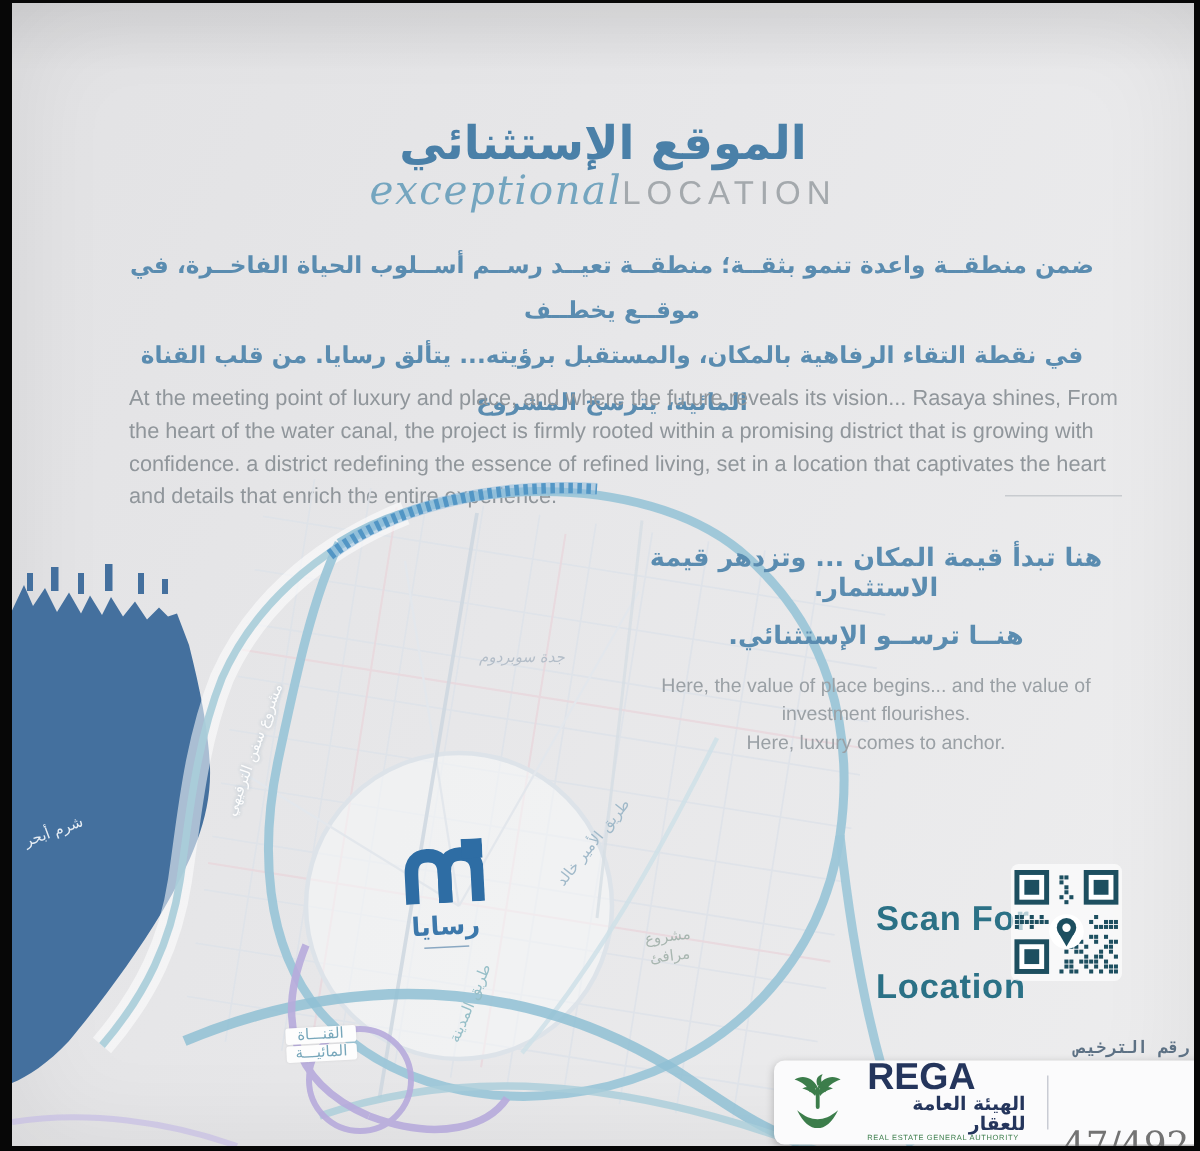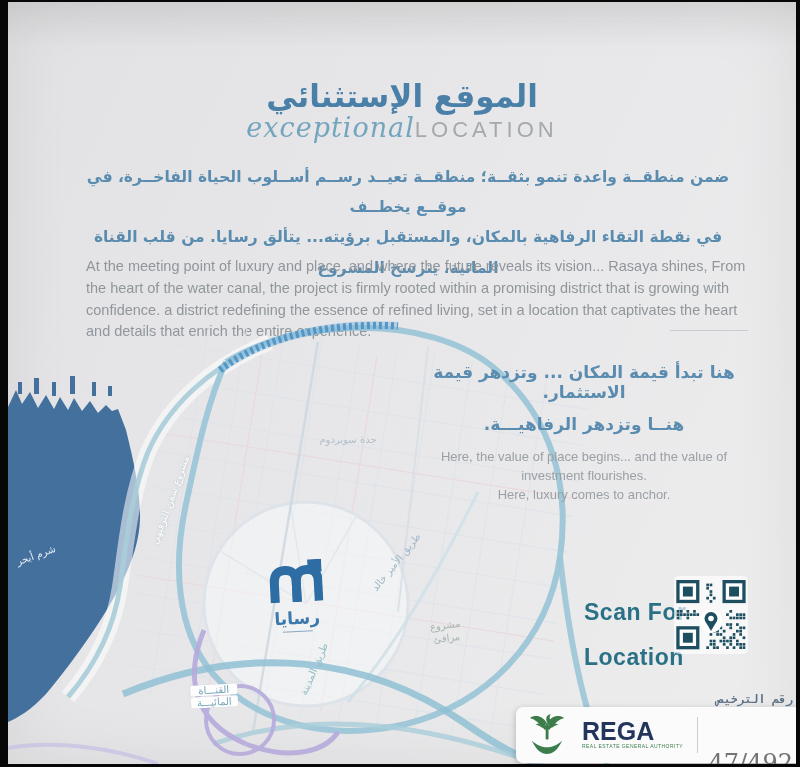--- a/index.html
+++ b/index.html
@@ -28,21 +28,21 @@
               line-height:1.95; }
   .intro-en { position:absolute; top:254px; left:78px; width:668px; color:#90969b;
               font-family:"Liberation Sans", sans-serif;
               font-size:14.5px; line-height:1.5; text-align:left; }
 
   
   .map { position:absolute; left:0; top:310px; width:640px; height:454px; }
   .map svg.basemap { position:absolute; inset:0; }
   .map-label { position:absolute; font-size:10px; white-space:nowrap; direction:rtl;
                transform:translate(-50%,-50%); }
-  .lbl-superdome { left:340px; top:127px; color:#b3bdc8; letter-spacing:.5px; }
+  .lbl-superdome { left:340px; top:127px; color:#b3bdc8; letter-spacing:.5px;font-style:italic; }
   .lbl-seven     { left:162px; top:188px; color:#ffffff; opacity:.95;
                    transform:translate(-50%,-50%) rotate(-70deg);
                    text-shadow:0 0 3px rgba(120,150,170,.6); }
   .lbl-sharm     { left:28px;  top:243px; color:#eef3f8; opacity:.95;
                    transform:translate(-50%,-50%) rotate(-20deg); }
   .lbl-khaled    { left:388px; top:250px; color:#a0b9c9;
                    transform:translate(-50%,-50%) rotate(-51deg); }
   .lbl-marafy    { left:438px; top:320px; color:#a8b6b0; text-align:center; line-height:1.25;
                    transform:translate(-50%,-50%) rotate(-7deg); }
   .lbl-madinah   { left:306px; top:357px; color:#95bec7;
@@ -202,21 +202,21 @@
       </svg>
       <div class="name">رسايا</div>
       <div class="rule"></div>
     </div>
   </div>
 
   <div class="mini-divider"></div>
 
   <div class="value">
     <div class="ar1">هنا تبدأ قيمة المكان  ...  وتزدهر قيمة الاستثمار.</div>
-    <div class="ar2">هنــا وتزدهر الرفاهيـــة.</div>
+    <div class="ar2">هنــا ترســو الإستثنائي.</div>
     <div class="en">Here, the value of place begins... and the value of investment flourishes.</div>
     <div class="en2">Here, luxury comes to anchor.</div>
   </div>
 
   <div class="scan">
     <div>Scan For</div>
     <div>Location</div>
   </div>
   <div class="qr">
     <svg width="76" height="92" viewBox="0 0 76 92" xmlns="http://www.w3.org/2000/svg">
@@ -330,20 +330,21 @@
         <path d="M20,10 C24,2 32,0 38,4 C32,6 28,9 26,14 Z"></path>
         <path d="M20,9 C18,4 20,1 24,0 C22,3 23,6 24,8 Z"></path>
         <path d="M20,13 C17,10 12,9 8,11 C12,12 16,14 18,17 Z"></path>
         <path d="M20,13 C23,10 28,9 32,11 C28,12 24,14 22,17 Z"></path>
         <rect x="18.6" y="10" width="3" height="17" rx="1.5"></rect>
         <path d="M4,28 C9,38 14,42 20,42 C26,42 31,38 36,28 C30,33 25,35 20,35 C15,35 10,33 4,28 Z"></path>
       </g>
     </svg>
     <div class="rega-col">
       <div class="rega-word">REGA</div>
+      <div class="auth-ar">الهيئة العامة للعقار</div>
       <div class="auth-en">REAL ESTATE GENERAL AUTHORITY</div>
     </div>
     <div class="badge-divider"></div>
     <div class="lic-col">
       <div class="lic-label">رقم الترخيص</div>
       <div class="lic-num">47/492</div>
     </div>
   </div>
 
 </div>

